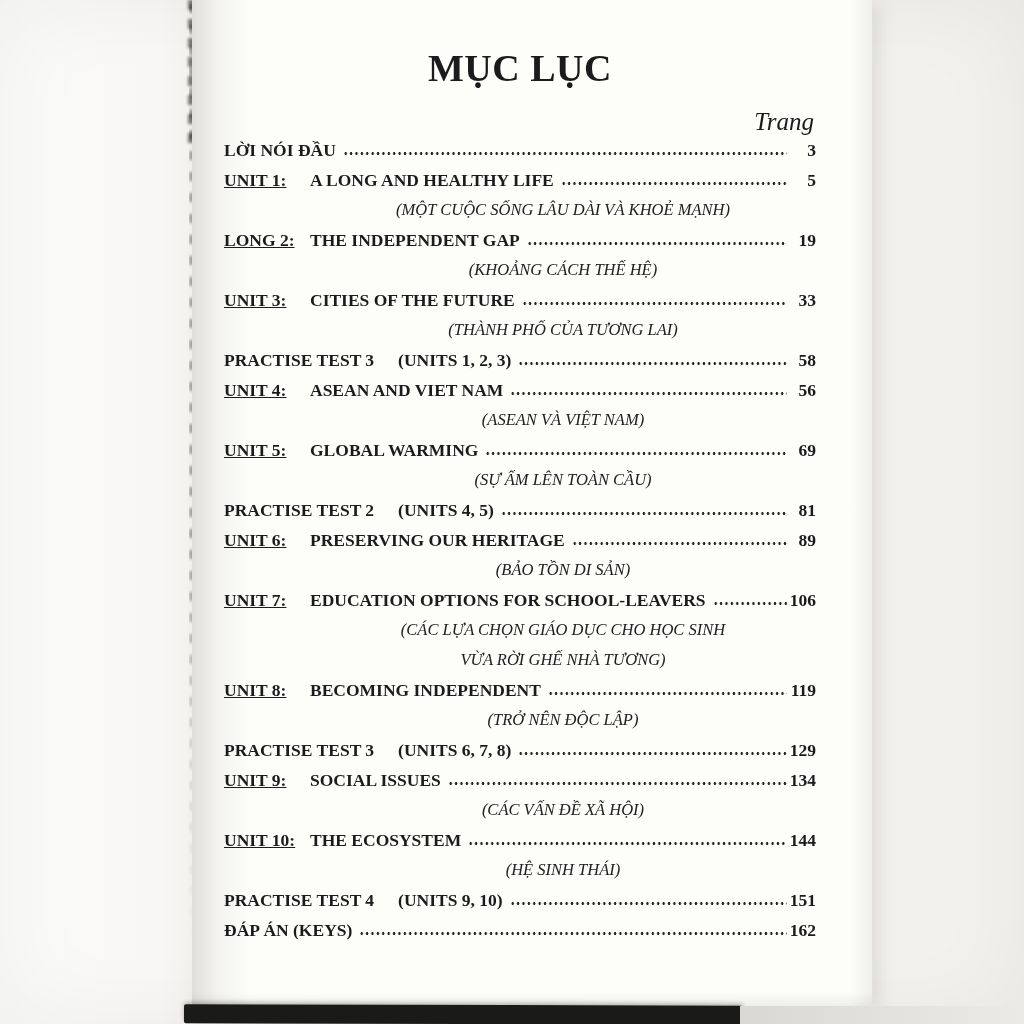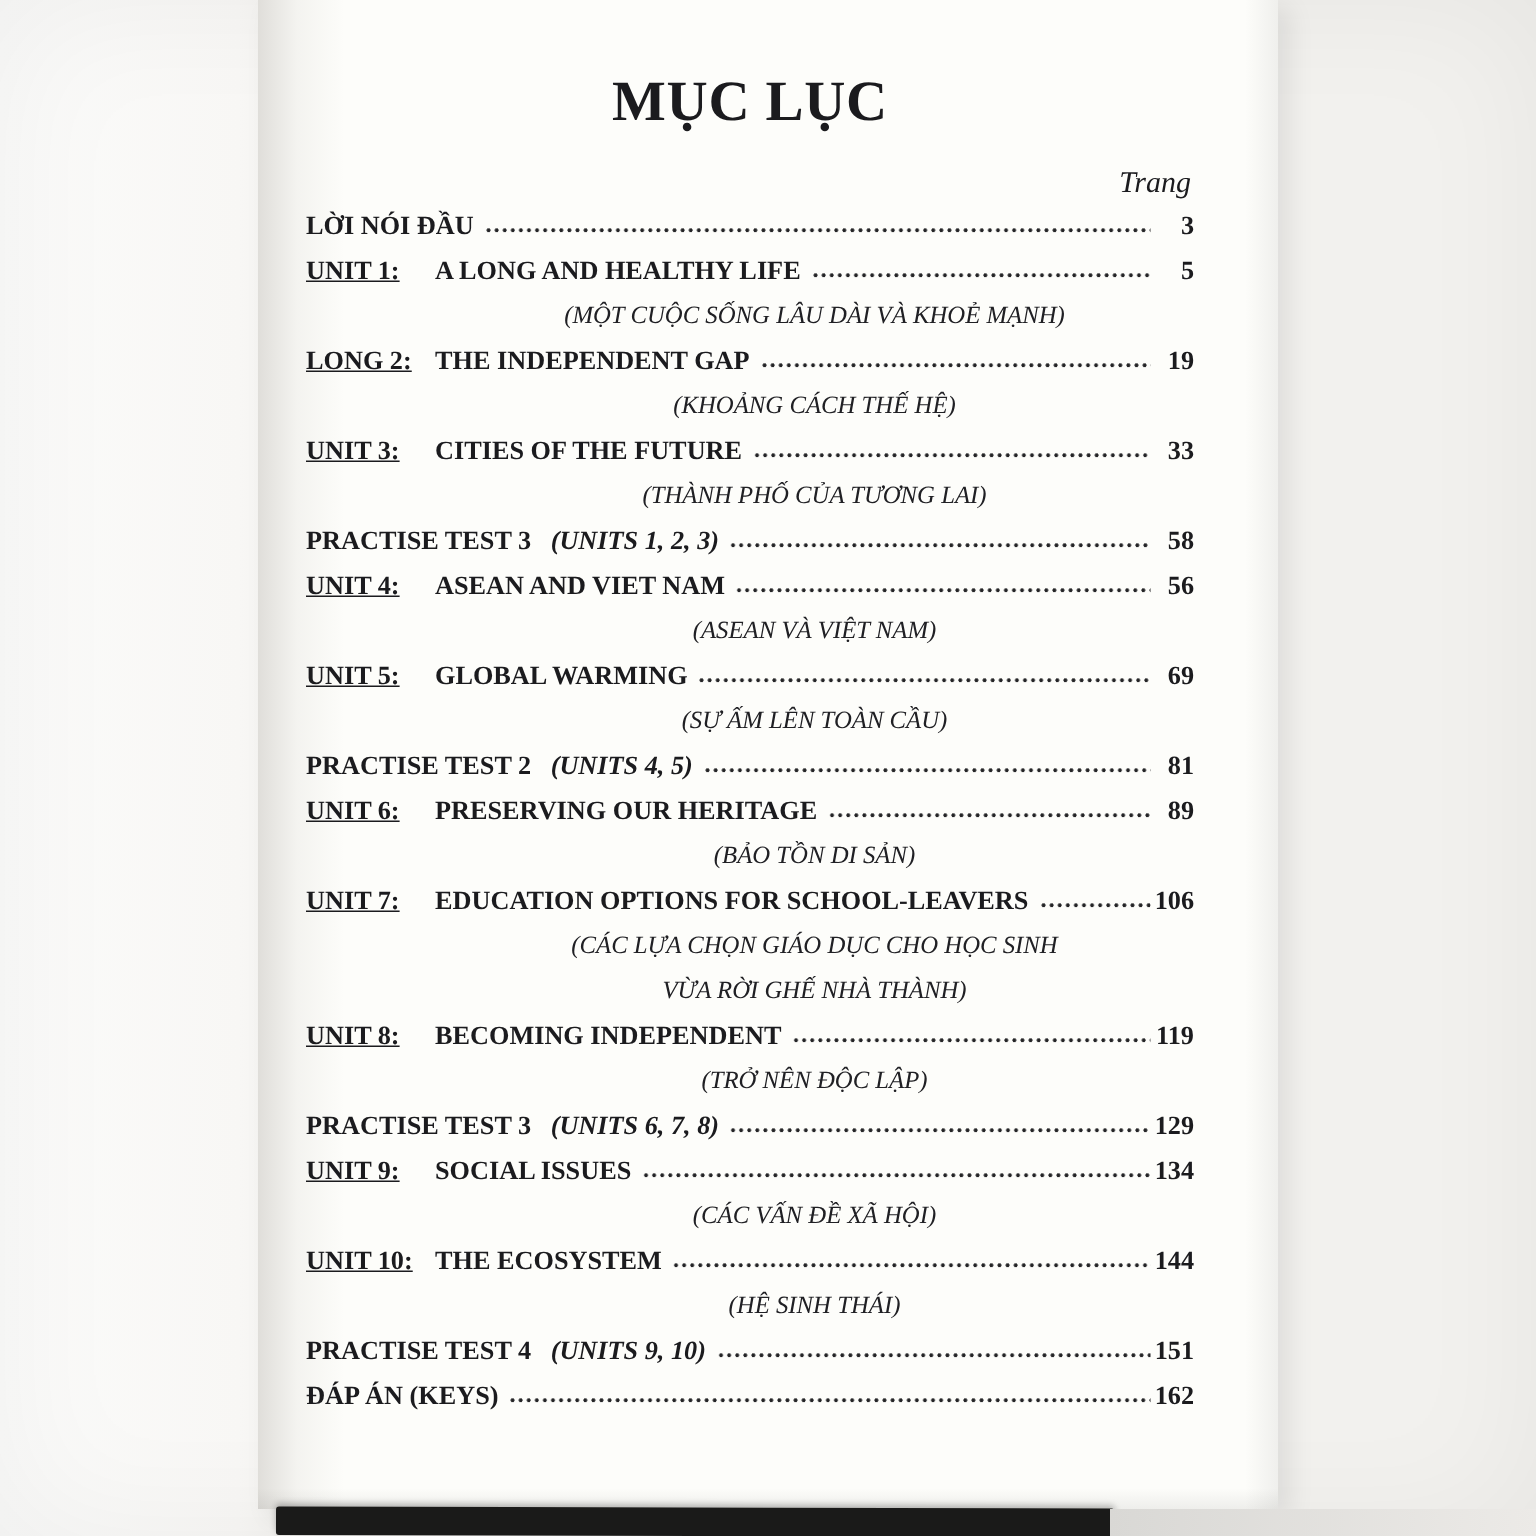--- a/index.html
+++ b/index.html
@@ -10,44 +10,44 @@
   }
   html,body{margin:0;padding:0;background:#ffffff;}
   .photo{
     position:relative;width:1024px;height:1024px;overflow:hidden;
     background:linear-gradient(to right,#fbfbfa 0,#f8f7f5 160px,var(--backdrop) 200px,var(--backdrop) 100%);
     font-family:"Liberation Serif","DejaVu Serif",serif;
     box-shadow:inset 0 0 90px rgba(0,0,0,.05);
   }
   
   .page{
-    position:absolute;left:172px;top:0;width:680px;height:1006px;
+    position:absolute;left:192px;top:0;width:680px;height:1006px;
     background:
       linear-gradient(to right,rgba(70,60,50,.16) 0,rgba(70,60,50,.05) 26px,rgba(0,0,0,0) 58px),
       linear-gradient(to left,rgba(60,60,60,.07) 0,rgba(0,0,0,0) 22px),
       linear-gradient(to top,rgba(60,60,60,.08) 0,rgba(0,0,0,0) 14px),
       var(--page);
     box-shadow:8px 5px 16px rgba(0,0,0,.08);
   }
   .content{position:absolute;top:0;left:0;right:0;bottom:0;padding:20px 56px 0 32px;}
 
   .toc-title{
     text-align:center;font-size:38px;font-weight:bold;letter-spacing:.5px;
     color:var(--text);margin:26px 0 20px 0;
   }
   .trang{
-    text-align:right;font-style:italic;font-size:20px;color:var(--text);
+    text-align:right;font-style:italic;font-size:25px;color:var(--text);
     margin:0 2px 1px 0;line-height:24px;
   }
   .row{
     display:flex;align-items:baseline;font-weight:bold;font-size:17.5px;
     line-height:30px;color:var(--text);white-space:nowrap;
   }
   .prefix{width:86px;flex:none;text-decoration:underline;}
-  .eitalic{font-style:italic;margin-left:13px;}
+  .eitalic{margin-left:24px;}
   .leader{
     flex:1;min-width:12px;height:5px;margin:0 3px 0 7px;
     background-image:radial-gradient(circle,#242426 1.1px,rgba(0,0,0,0) 1.5px);
     background-size:5.4px 5px;background-repeat:repeat-x;background-position:left bottom;
   }
   .pnum{flex:none;text-align:right;min-width:26px;}
   .subrow{
     font-style:italic;font-weight:normal;font-size:16.5px;line-height:30px;
     padding-left:86px;color:#202024;white-space:nowrap;text-align:center;
   }
@@ -158,21 +158,21 @@
             <span class="pnum">89</span>
           </div>
           <div class="subrow"><span class="sub">(BẢO TỒN DI SẢN)</span></div>
           <div class="row">
             <span class="prefix">UNIT 7:</span>
             <span class="etitle">EDUCATION OPTIONS FOR SCHOOL-LEAVERS</span>
             <span class="leader"></span>
             <span class="pnum">106</span>
           </div>
           <div class="subrow"><span class="sub">(CÁC LỰA CHỌN GIÁO DỤC CHO HỌC SINH</span></div>
-          <div class="subrow"><span class="sub">VỪA RỜI GHẾ NHÀ THÀNH)</span></div>
+          <div class="subrow"><span class="sub">VỪA RỜI GHẾ NHÀ TƯƠNG)</span></div>
           <div class="row">
             <span class="prefix">UNIT 8:</span>
             <span class="etitle">BECOMING INDEPENDENT</span>
             <span class="leader"></span>
             <span class="pnum">119</span>
           </div>
           <div class="subrow"><span class="sub">(TRỞ NÊN ĐỘC LẬP)</span></div>
           <div class="row">
             <span class="etitle">PRACTISE TEST 3</span>
             <span class="eitalic">(UNITS 6, 7, 8)</span>

